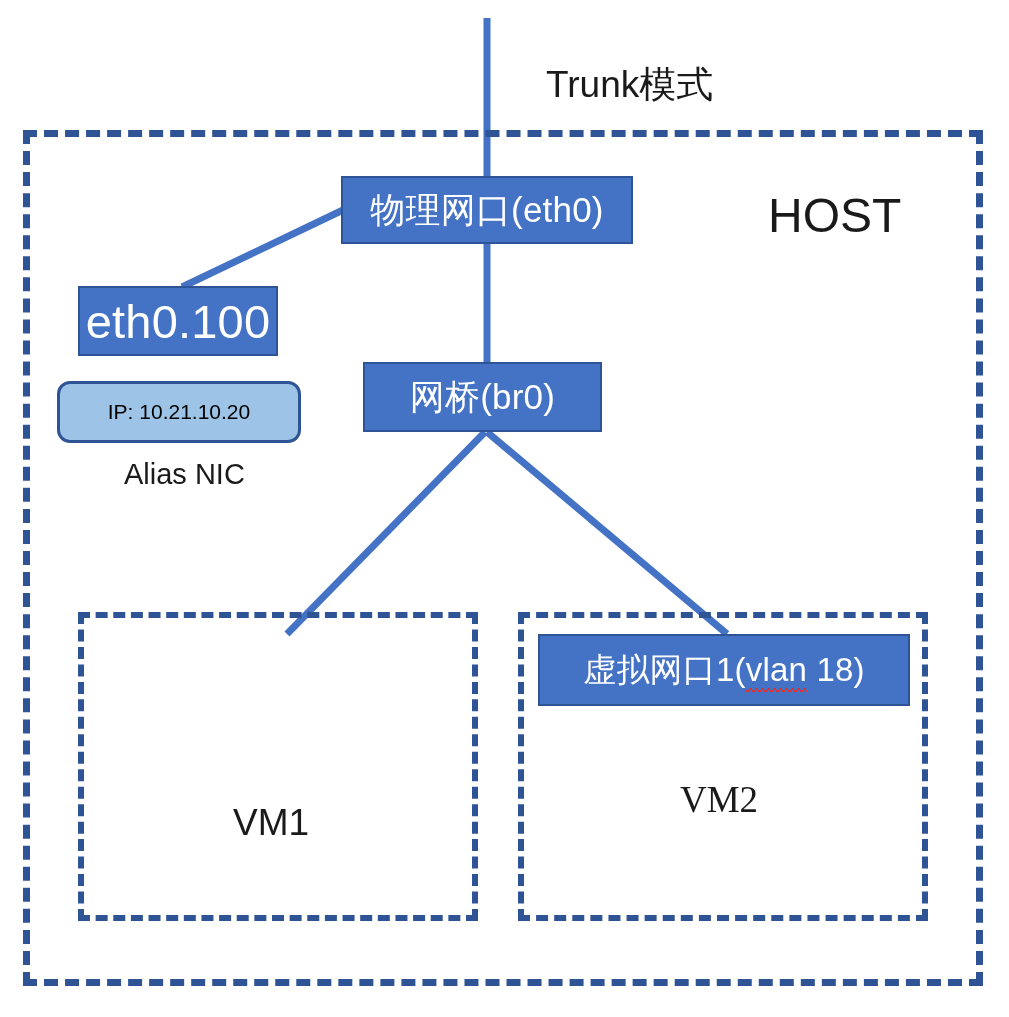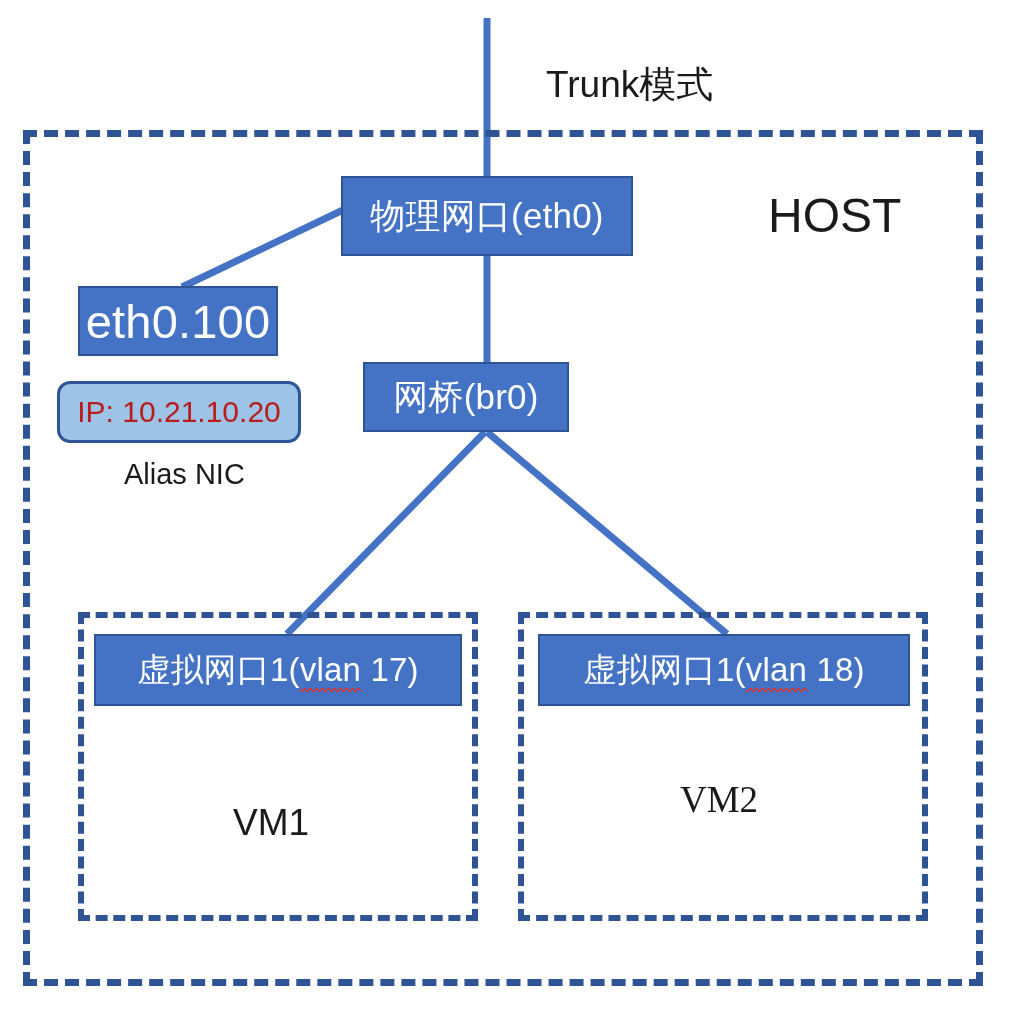--- a/index.html
+++ b/index.html
@@ -66,34 +66,34 @@
     align-items: center;
     justify-content: center;
     font-weight: 400;
     white-space: nowrap;
     letter-spacing: 0.2px;
   }
   #node-eth0 {
     left: 341px;
     top: 176px;
     width: 292px;
-    height: 80px;
+    height: 68px;
     font-size: 35px;
   }
   #node-eth0-100 {
     left: 78px;
     top: 286px;
     width: 200px;
     height: 70px;
     font-size: 47px;
   }
   #node-br0 {
     left: 363px;
     top: 362px;
-    width: 206px;
+    width: 239px;
     height: 70px;
     font-size: 35px;
   }
   #node-vnic1 {
     left: 94px;
     top: 634px;
     width: 368px;
     height: 72px;
     font-size: 33px;
   }
@@ -127,25 +127,25 @@
   #node-ip {
     position: absolute;
     left: 57px;
     top: 381px;
     width: 244px;
     height: 62px;
     box-sizing: border-box;
     background: #9DC3E6;
     border: 3px solid #2F5496;
     border-radius: 13px;
-    color: #b91c1c;
+    color: #000000;
     display: flex;
     align-items: center;
     justify-content: center;
-    font-size: 30px;
+    font-size: 21px;
     white-space: nowrap;
   }
   
   .label {
     position: absolute;
     color: #1a1a1a;
     white-space: nowrap;
   }
   #label-trunk {
     left: 500px;
@@ -214,21 +214,18 @@
   </div>
 
   <div id="node-ip">
     <span>IP: 10.21.10.20</span>
   </div>
 
   <div class="node" id="node-br0">
     <span>网桥(br0)</span>
   </div>
 
-  <div class="node" id="node-vnic1">
-    <span><span>虚拟网口1(</span><span class="squiggle">vlan</span><span> 17)</span></span>
-  </div>
 
   <div class="node" id="node-vnic2">
     <span><span>虚拟网口1(</span><span class="squiggle">vlan</span><span> 18)</span></span>
   </div>
 
 </div>
 
 </body></html>

